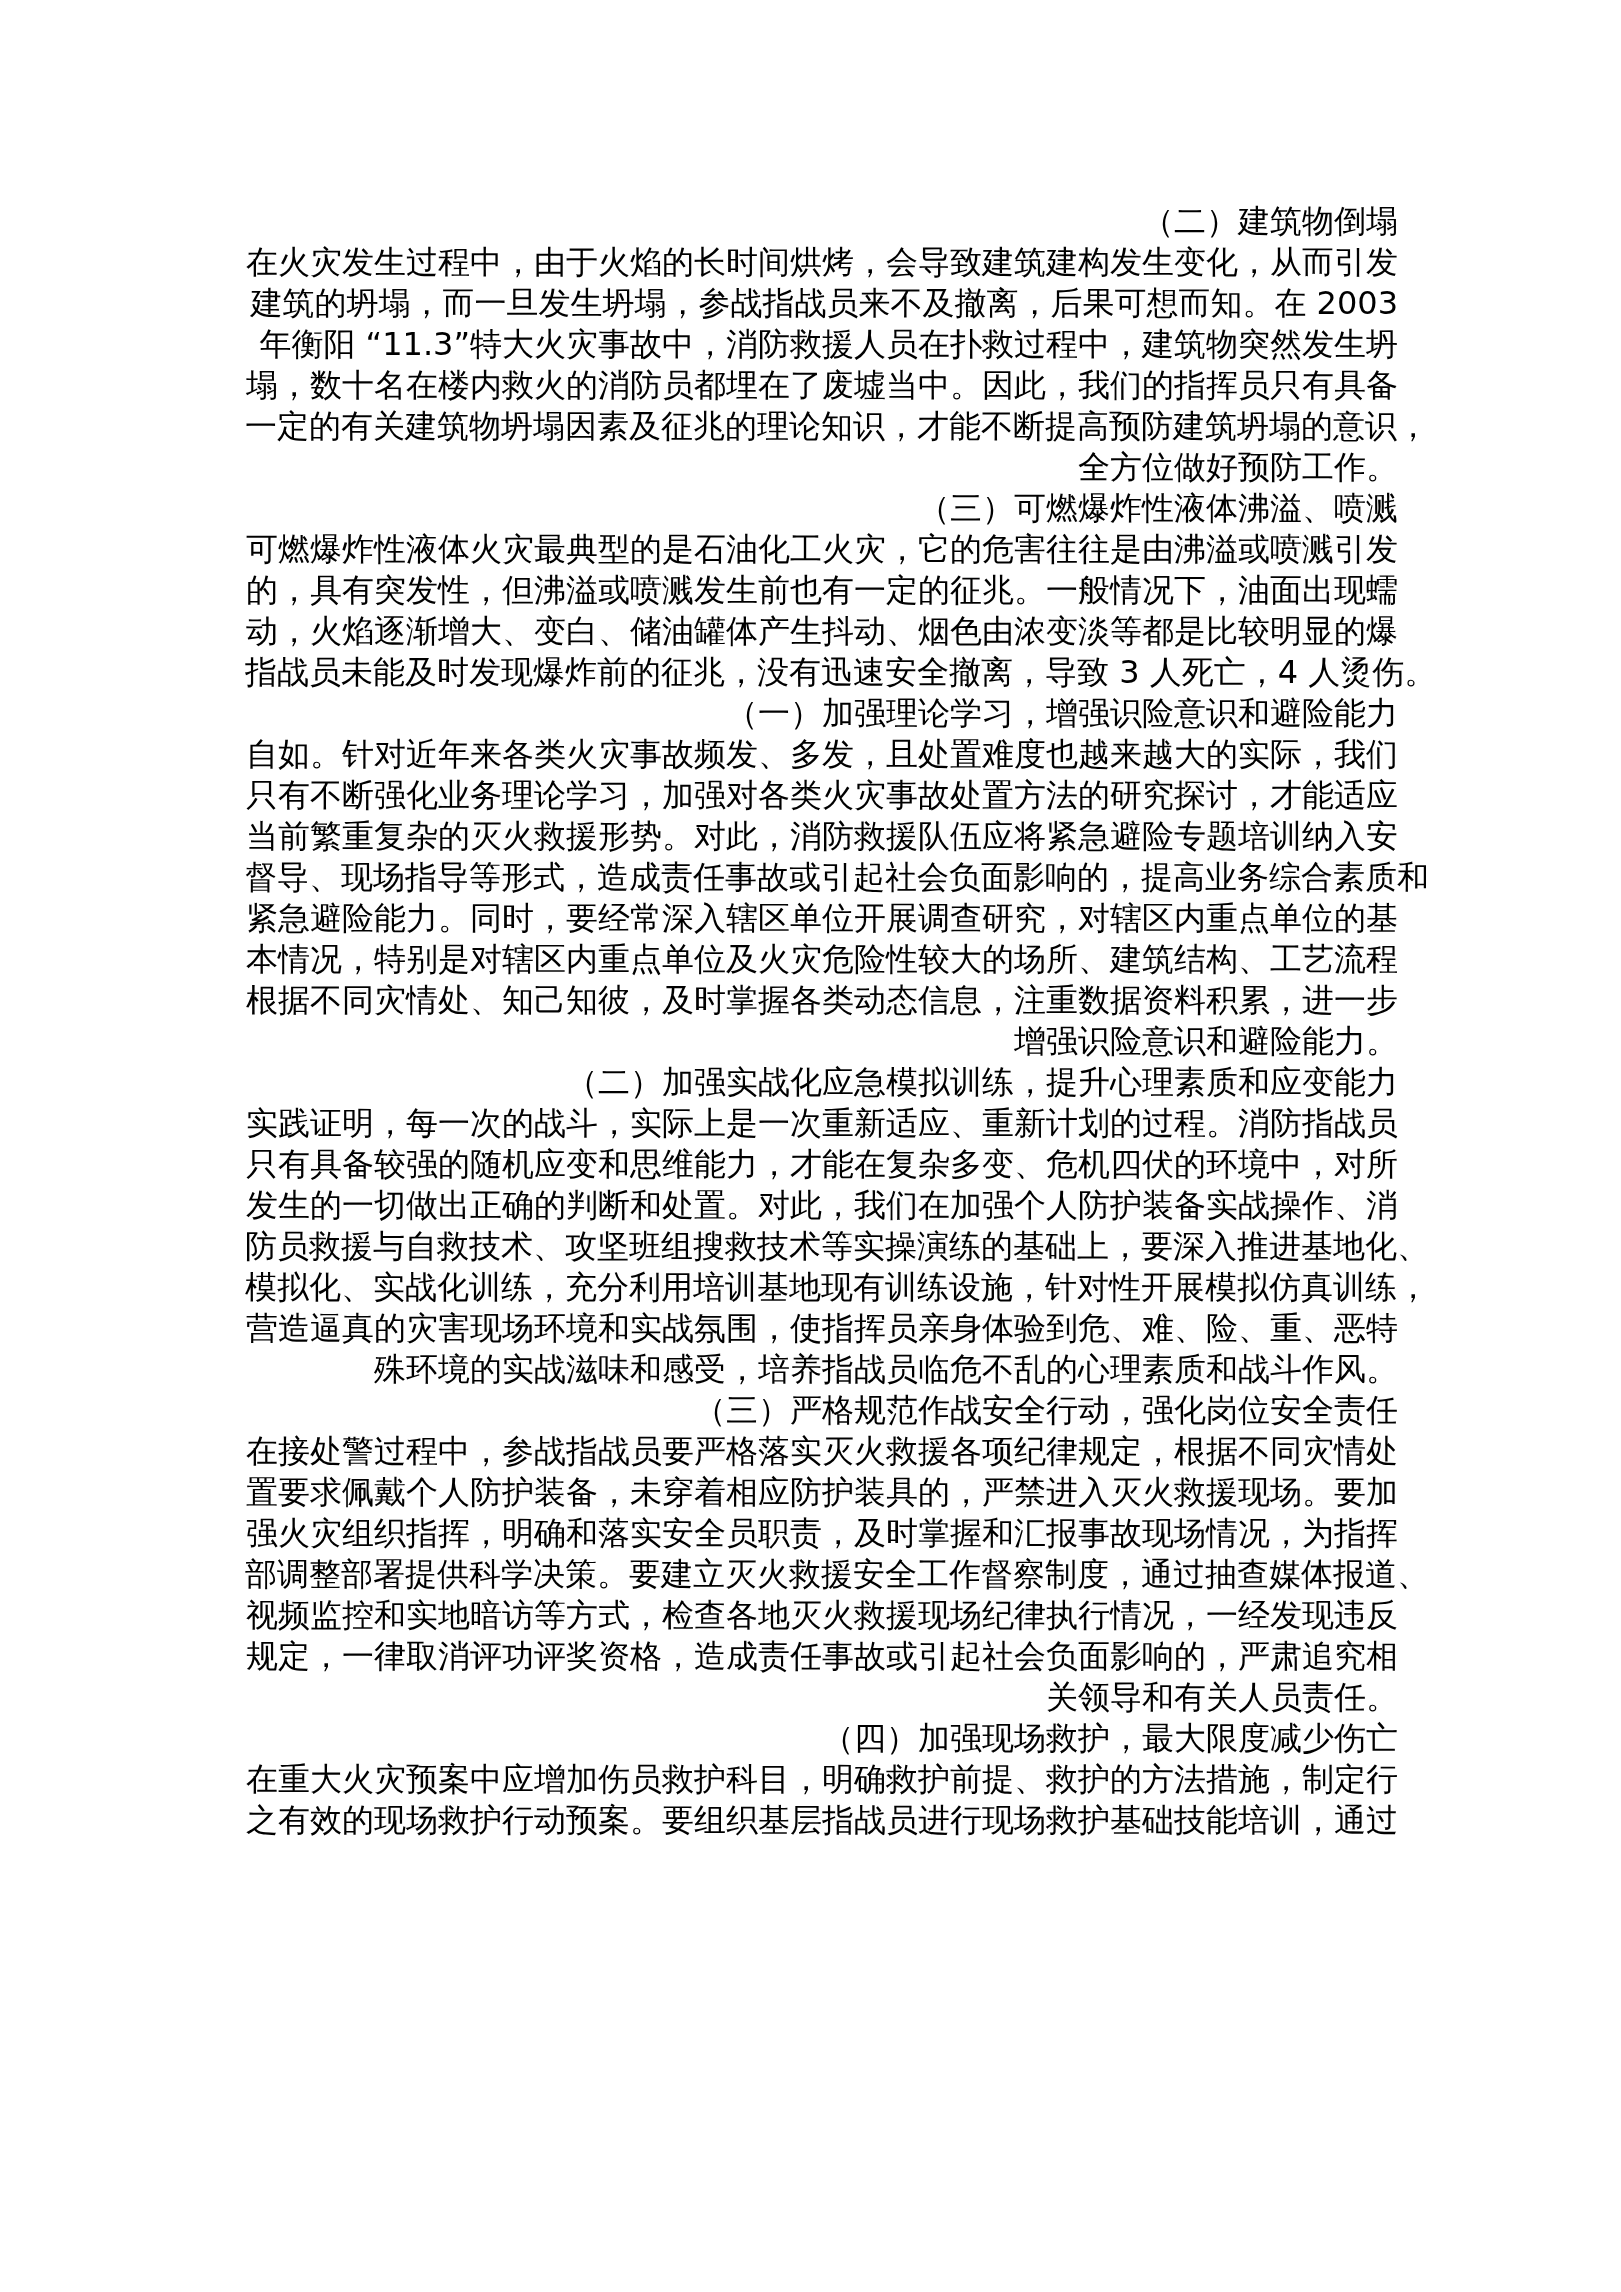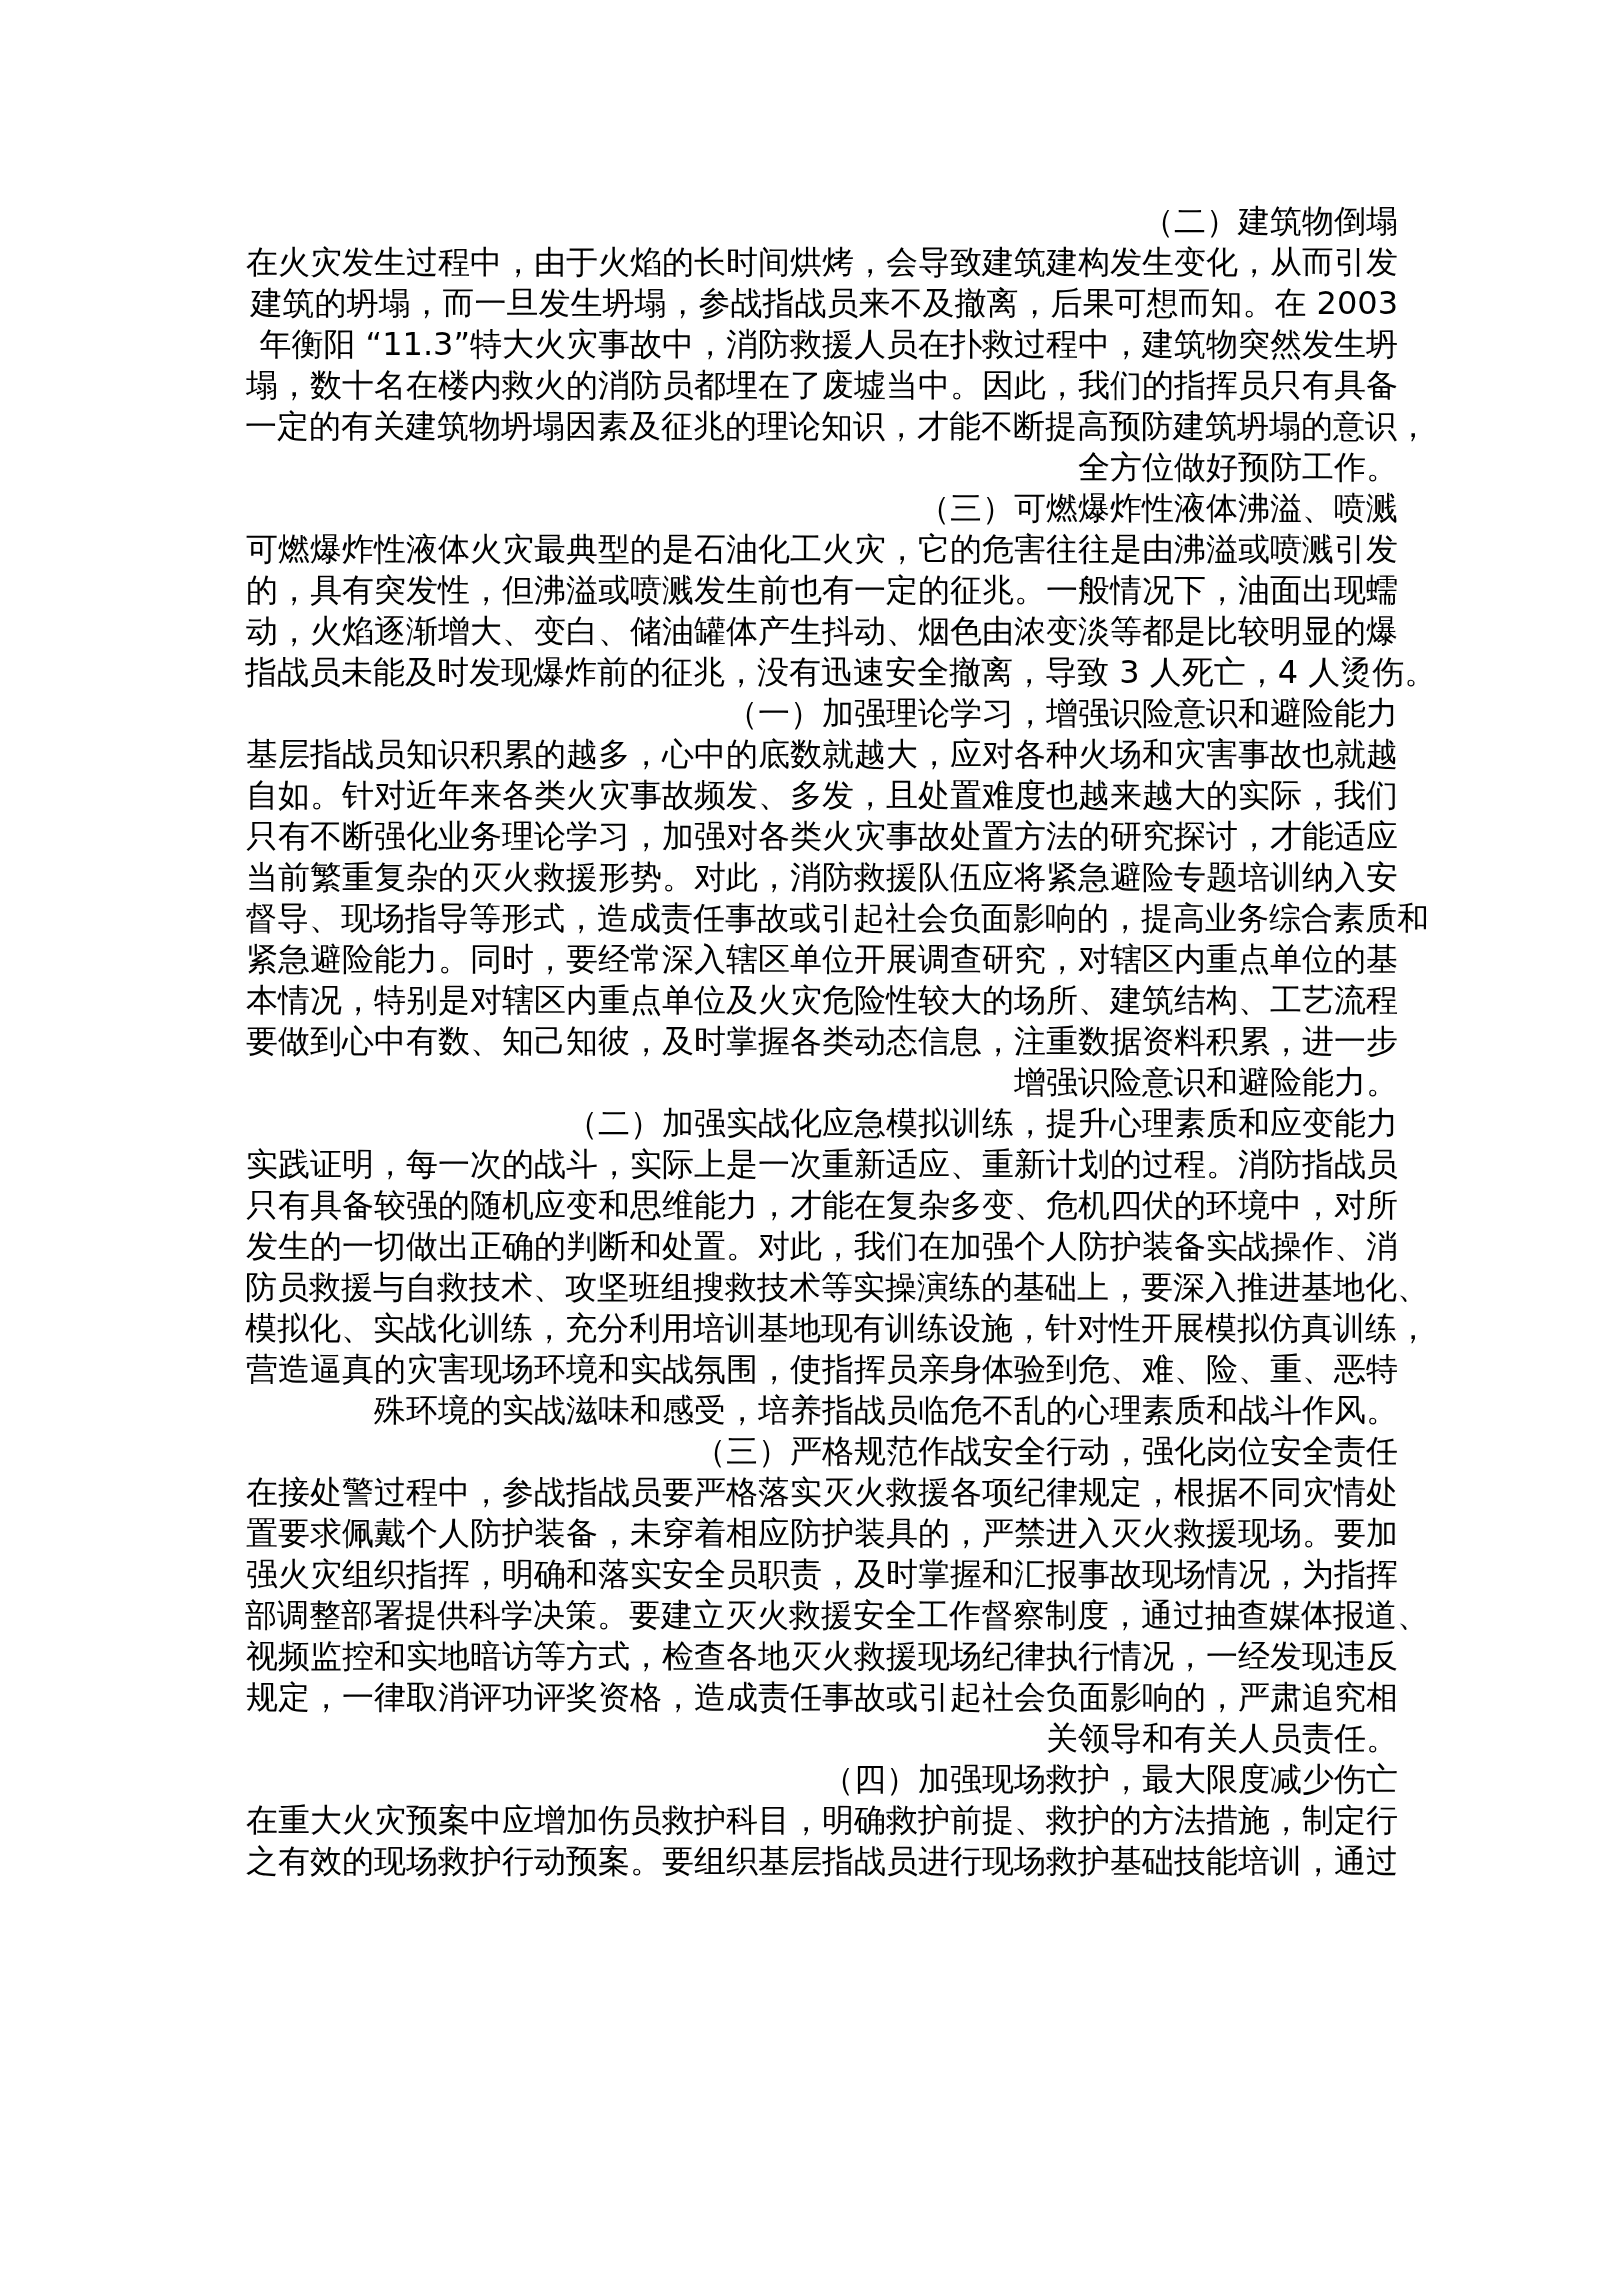--- a/index.html
+++ b/index.html
@@ -44,28 +44,27 @@
       <div class="line">年衡阳 “11.3”特大火灾事故中，消防救援人员在扑救过程中，建筑物突然发生坍</div>
       <div class="line">塌，数十名在楼内救火的消防员都埋在了废墟当中。因此，我们的指挥员只有具备</div>
       <div class="line">一定的有关建筑物坍塌因素及征兆的理论知识，才能不断提高预防建筑坍塌的意识，</div>
       <div class="line">全方位做好预防工作。</div>
       <div class="line">（三）可燃爆炸性液体沸溢、喷溅</div>
       <div class="line">可燃爆炸性液体火灾最典型的是石油化工火灾，它的危害往往是由沸溢或喷溅引发</div>
       <div class="line">的，具有突发性，但沸溢或喷溅发生前也有一定的征兆。一般情况下，油面出现蠕</div>
       <div class="line">动，火焰逐渐增大、变白、储油罐体产生抖动、烟色由浓变淡等都是比较明显的爆</div>
       <div class="line">指战员未能及时发现爆炸前的征兆，没有迅速安全撤离，导致 3 人死亡，4 人烫伤。</div>
       <div class="line">（一）加强理论学习，增强识险意识和避险能力</div>
-      <div class="line">基层指战员知识积累的越多，心中的底数就越大，应对各种火场和灾害事故也就越</div>
       <div class="line">自如。针对近年来各类火灾事故频发、多发，且处置难度也越来越大的实际，我们</div>
       <div class="line">只有不断强化业务理论学习，加强对各类火灾事故处置方法的研究探讨，才能适应</div>
       <div class="line">当前繁重复杂的灭火救援形势。对此，消防救援队伍应将紧急避险专题培训纳入安</div>
       <div class="line">督导、现场指导等形式，造成责任事故或引起社会负面影响的，提高业务综合素质和</div>
       <div class="line">紧急避险能力。同时，要经常深入辖区单位开展调查研究，对辖区内重点单位的基</div>
       <div class="line">本情况，特别是对辖区内重点单位及火灾危险性较大的场所、建筑结构、工艺流程</div>
-      <div class="line">要做到心中有数、知己知彼，及时掌握各类动态信息，注重数据资料积累，进一步</div>
+      <div class="line">根据不同灾情处、知己知彼，及时掌握各类动态信息，注重数据资料积累，进一步</div>
       <div class="line">增强识险意识和避险能力。</div>
       <div class="line">（二）加强实战化应急模拟训练，提升心理素质和应变能力</div>
       <div class="line">实践证明，每一次的战斗，实际上是一次重新适应、重新计划的过程。消防指战员</div>
       <div class="line">只有具备较强的随机应变和思维能力，才能在复杂多变、危机四伏的环境中，对所</div>
       <div class="line">发生的一切做出正确的判断和处置。对此，我们在加强个人防护装备实战操作、消</div>
       <div class="line">防员救援与自救技术、攻坚班组搜救技术等实操演练的基础上，要深入推进基地化、</div>
       <div class="line">模拟化、实战化训练，充分利用培训基地现有训练设施，针对性开展模拟仿真训练，</div>
       <div class="line">营造逼真的灾害现场环境和实战氛围，使指挥员亲身体验到危、难、险、重、恶特</div>
       <div class="line">殊环境的实战滋味和感受，培养指战员临危不乱的心理素质和战斗作风。</div>
       <div class="line">（三）严格规范作战安全行动，强化岗位安全责任</div>

